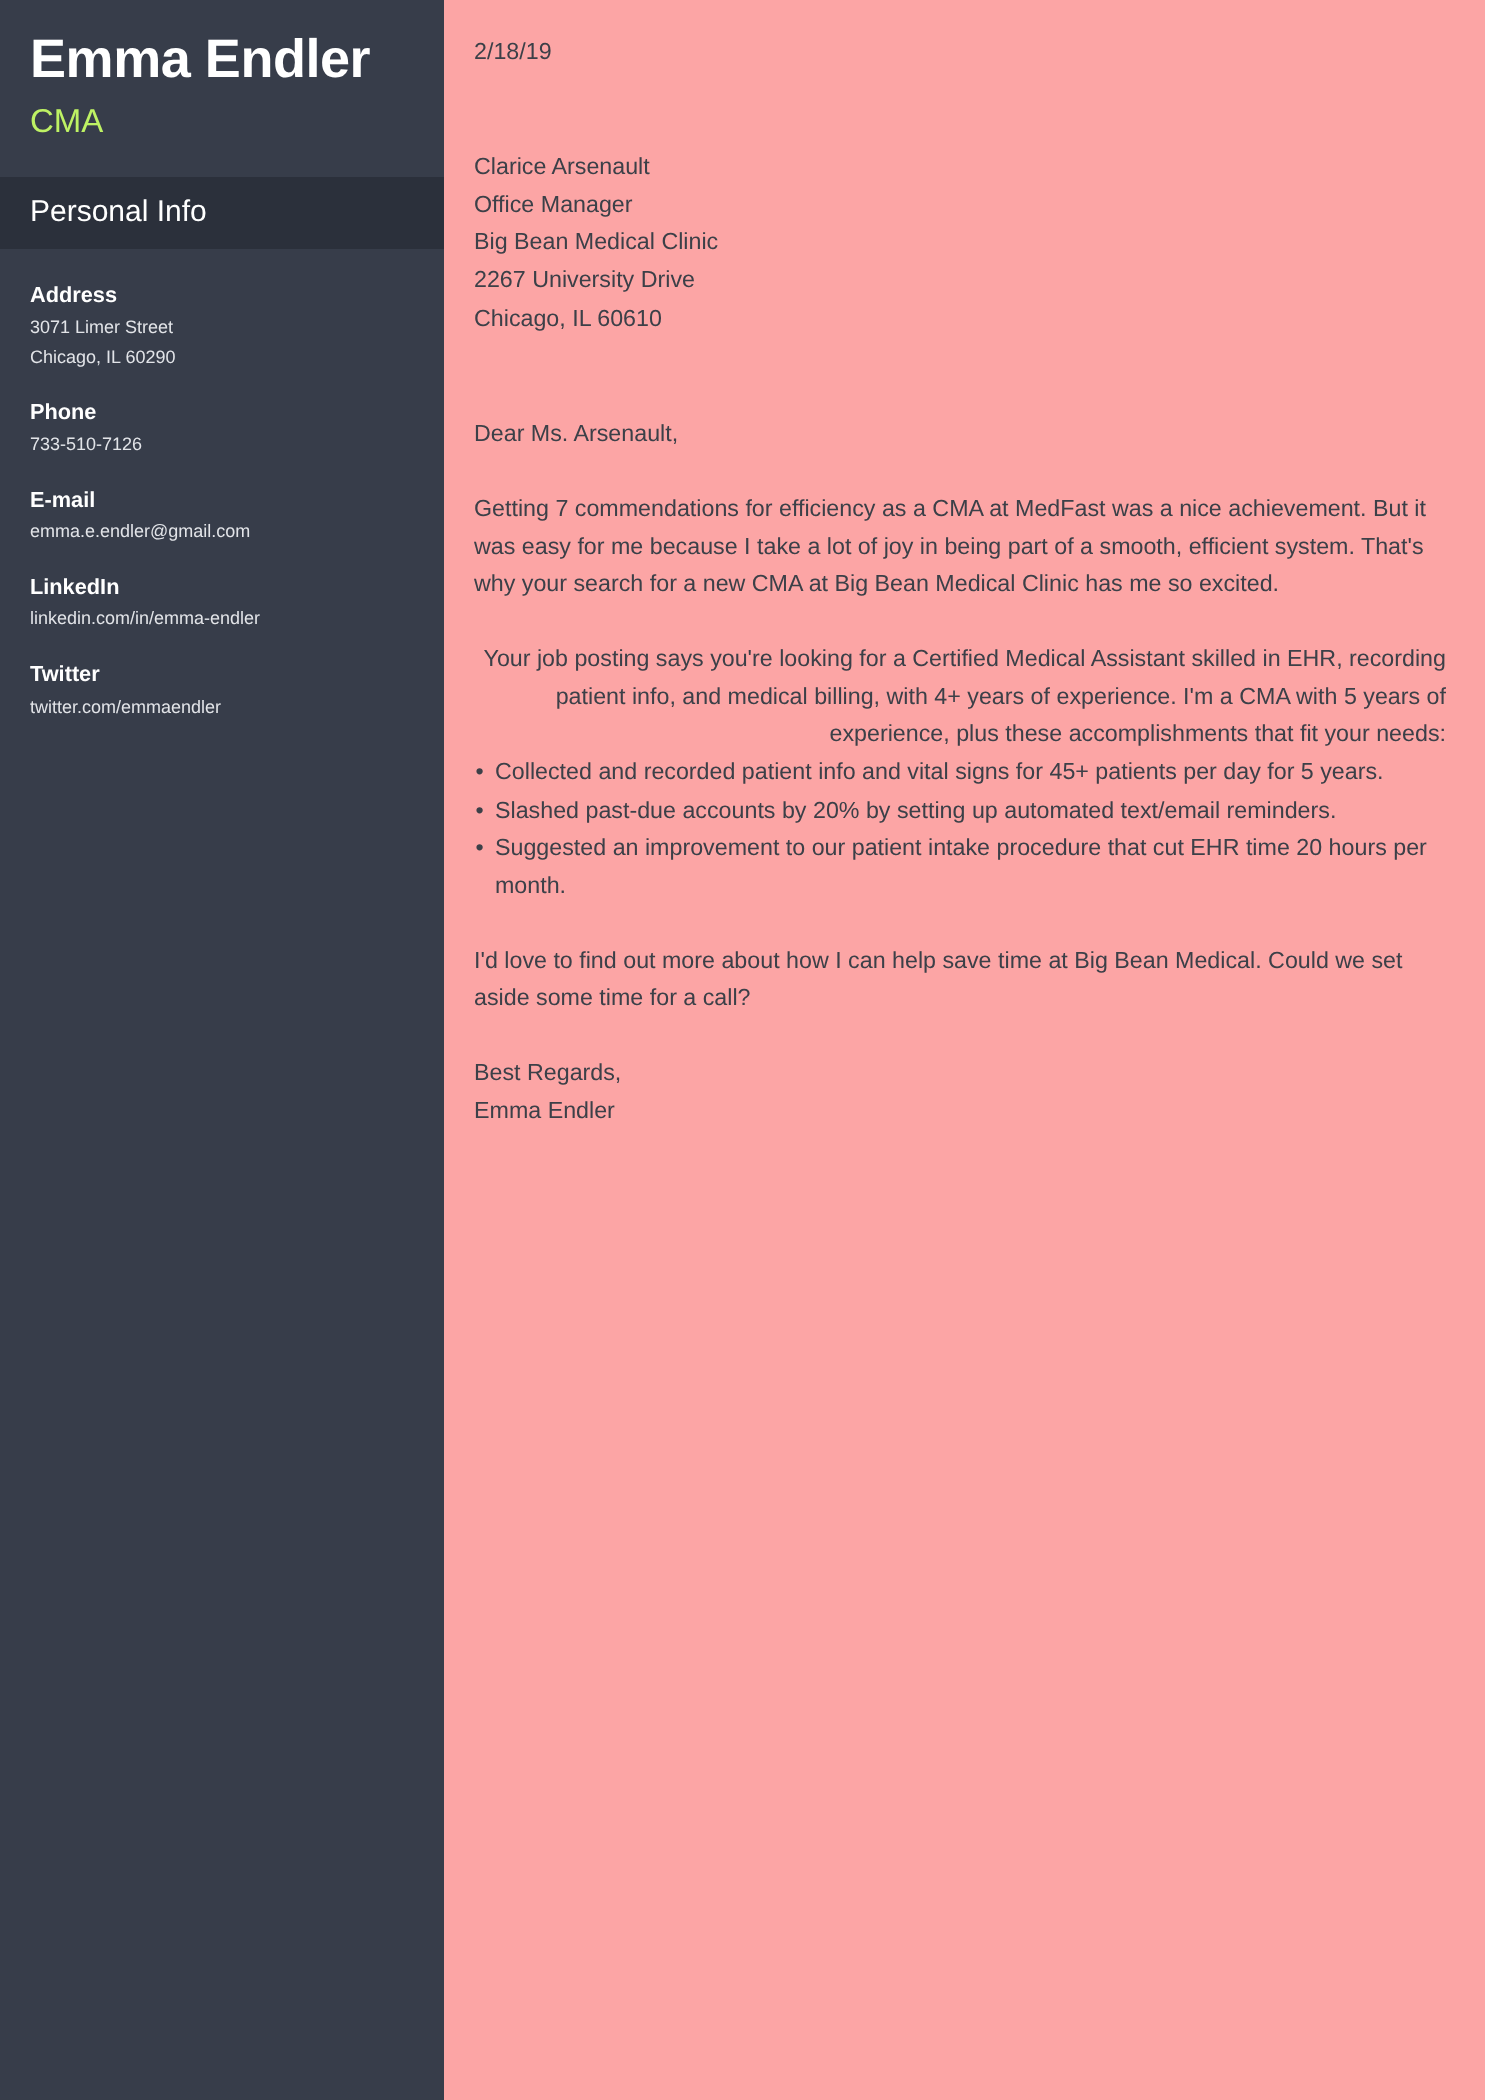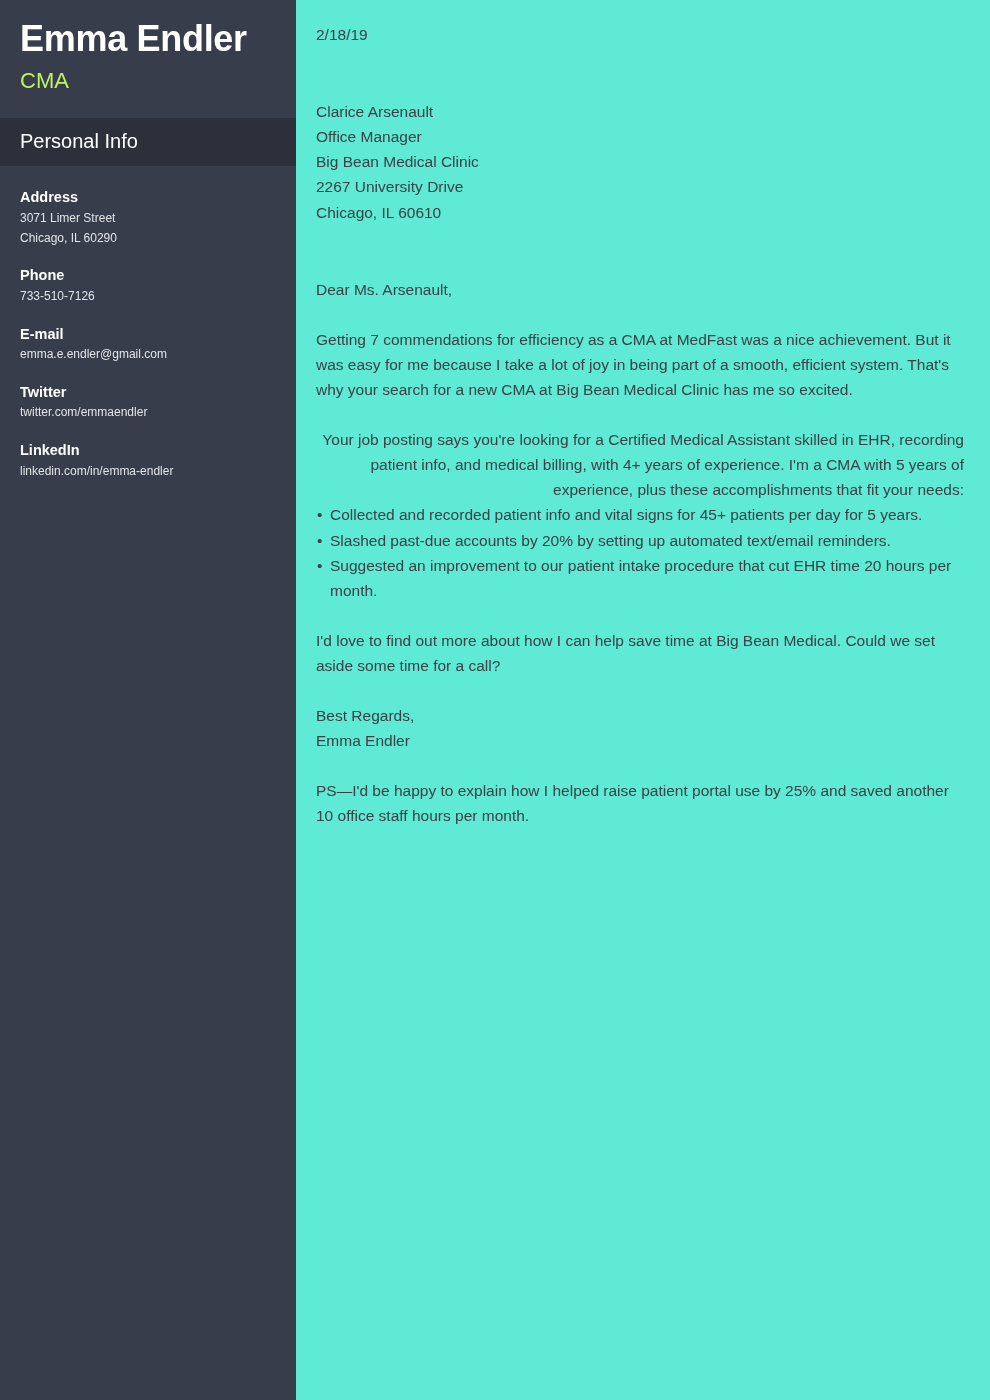--- a/index.html
+++ b/index.html
@@ -73,21 +73,21 @@
   .contact-value {
     font-size: 12px;
     font-weight: normal;
     color: #e2e4e8;
     line-height: 1.65;
   }
 
   
   .letter {
     flex: 1;
-    background: #5eead4;
+    background: #fca5a5;
     padding: 22px 26px 0 20px;
   }
 
   .letter-inner {
     max-width: 652px;
   }
 
   .letter-text {
     font-size: 15.5px;
     line-height: 1.62;
@@ -168,27 +168,27 @@
       <div class="contact-label">Phone</div>
       <div class="contact-value">733-510-7126</div>
     </div>
 
     <div class="contact-block">
       <div class="contact-label">E-mail</div>
       <div class="contact-value">emma.e.endler@gmail.com</div>
     </div>
 
     <div class="contact-block">
+      <div class="contact-label">LinkedIn</div>
+      <div class="contact-value">linkedin.com/in/emma-endler</div>
+    </div>
+
+    <div class="contact-block">
       <div class="contact-label">Twitter</div>
       <div class="contact-value">twitter.com/emmaendler</div>
-    </div>
-
-    <div class="contact-block">
-      <div class="contact-label">LinkedIn</div>
-      <div class="contact-value">linkedin.com/in/emma-endler</div>
     </div>
 
   </div>
 </aside>
 
 <main class="letter">
   <div class="letter-inner">
 
     <div class="letter-text date-line">2/18/19</div>
 
@@ -221,16 +221,15 @@
       </li>
     </ul>
 
     <p class="letter-text para">I'd love to find out more about how I can help save time at Big Bean Medical. Could we set aside some time for a call?</p>
 
     <div class="letter-text signature-block">
       <span class="signoff-line">Best Regards,</span>
       <span class="signoff-line">Emma Endler</span>
     </div>
 
-    <p class="letter-text">PS—I'd be happy to explain how I helped raise patient portal use by 25% and saved another 10 office staff hours per month.</p>
 
   </div>
 </main>
 
 </body></html>

